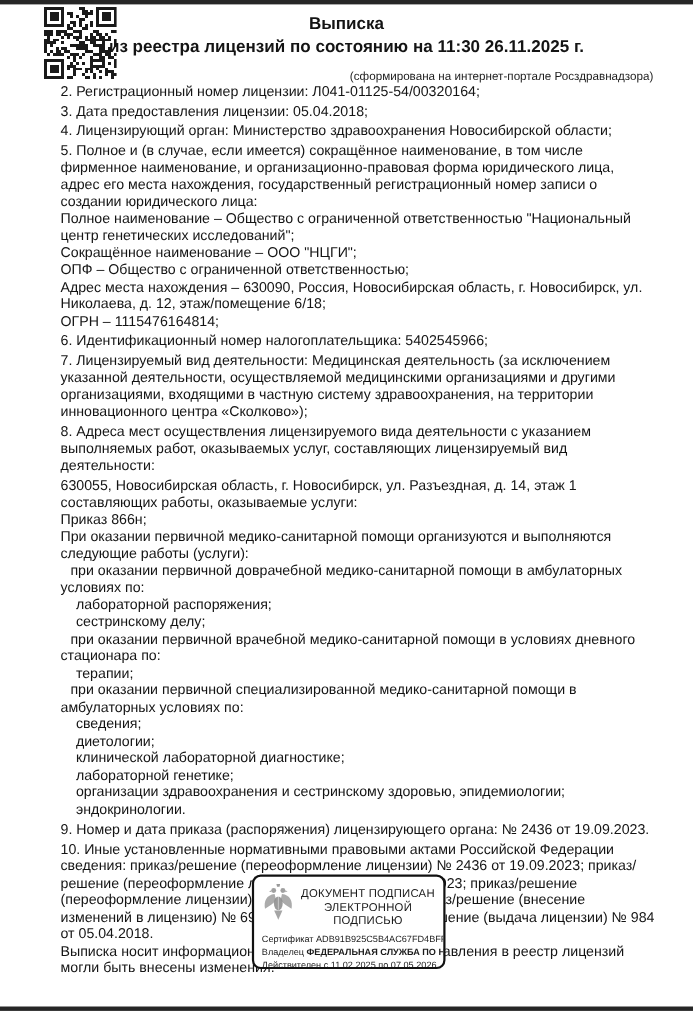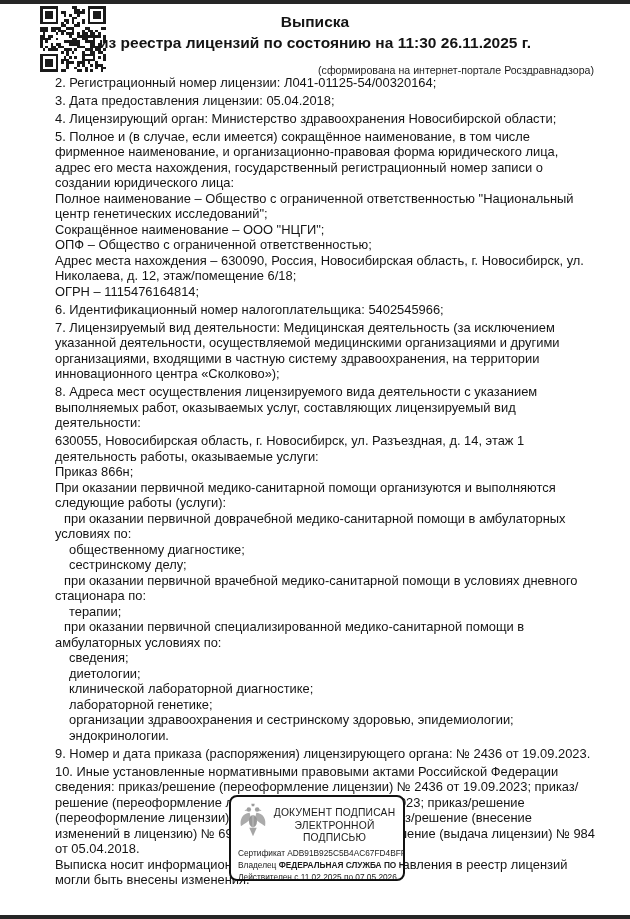--- a/index.html
+++ b/index.html
@@ -294,25 +294,25 @@
       <p class="p-num">5. Полное и (в случае, если имеется) сокращённое наименование, в том числе фирменное наименование, и организационно-правовая форма юридического лица, адрес его места нахождения, государственный регистрационный номер записи о создании юридического лица:</p>
       <p class="p-plain">Полное наименование – Общество с ограниченной ответственностью "Национальный центр генетических исследований";</p>
       <p class="p-plain">Сокращённое наименование – ООО "НЦГИ";</p>
       <p class="p-plain">ОПФ – Общество с ограниченной ответственностью;</p>
       <p class="p-plain">Адрес места нахождения – 630090, Россия, Новосибирская область, г. Новосибирск, ул. Николаева, д. 12, этаж/помещение 6/18;</p>
       <p class="p-plain">ОГРН – 1115476164814;</p>
       <p class="p-num">6. Идентификационный номер налогоплательщика: 5402545966;</p>
       <p class="p-num">7. Лицензируемый вид деятельности: Медицинская деятельность (за исключением указанной деятельности, осуществляемой медицинскими организациями и другими организациями, входящими в частную систему здравоохранения, на территории инновационного центра «Сколково»);</p>
       <p class="p-num">8. Адреса мест осуществления лицензируемого вида деятельности с указанием выполняемых работ, оказываемых услуг, составляющих лицензируемый вид деятельности:</p>
       <p class="p-num">630055, Новосибирская область, г. Новосибирск, ул. Разъездная, д. 14, этаж 1</p>
-      <p class="p-plain">деятельность работы, оказываемые услуги:</p>
+      <p class="p-plain">составляющих работы, оказываемые услуги:</p>
       <p class="p-plain">Приказ 866н;</p>
       <p class="p-plain">При оказании первичной медико-санитарной помощи организуются и выполняются следующие работы (услуги):</p>
       <p class="p-ind1">при оказании первичной доврачебной медико-санитарной помощи в амбулаторных условиях по:</p>
-      <p class="p-ind2">общественному диагностике;</p>
+      <p class="p-ind2">лабораторной распоряжения;</p>
       <p class="p-ind2">сестринскому делу;</p>
       <p class="p-ind1">при оказании первичной врачебной медико-санитарной помощи в условиях дневного стационара по:</p>
       <p class="p-ind2">терапии;</p>
       <p class="p-ind1">при оказании первичной специализированной медико-санитарной помощи в амбулаторных условиях по:</p>
       <p class="p-ind2">сведения;</p>
       <p class="p-ind2">диетологии;</p>
       <p class="p-ind2">клинической лабораторной диагностике;</p>
       <p class="p-ind2">лабораторной генетике;</p>
       <p class="p-ind2">организации здравоохранения и сестринскому здоровью, эпидемиологии;</p>
       <p class="p-ind2">эндокринологии.</p>

